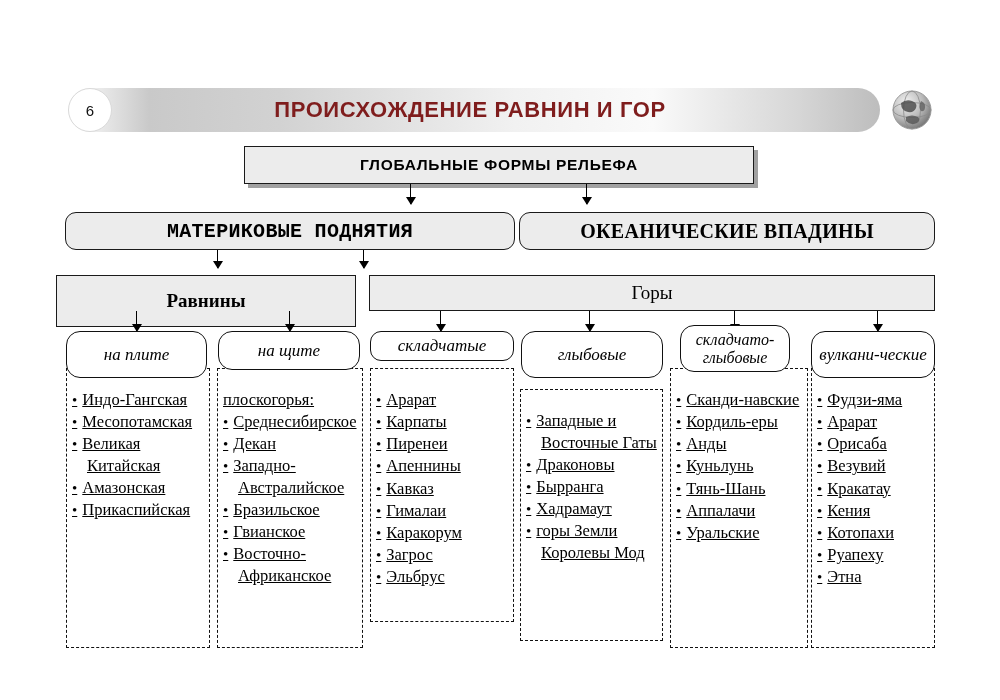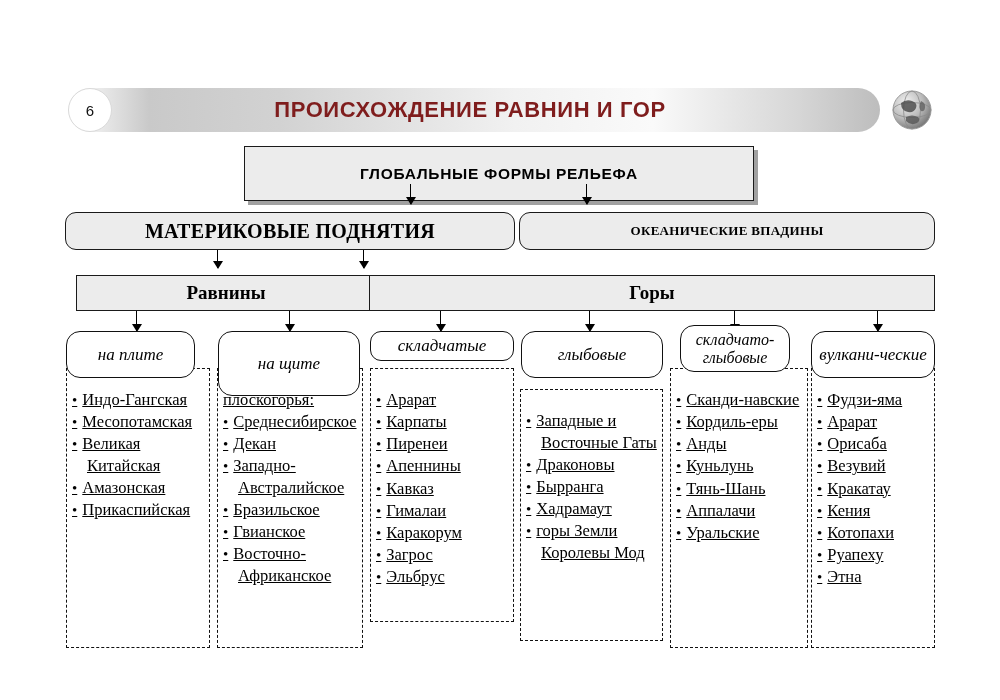--- a/index.html
+++ b/index.html
@@ -85,51 +85,51 @@
   }
   .node.shadowed {
     box-shadow: 4px 4px 0 0 rgba(130,130,130,0.75);
   }
   .node.rounded {
     border-radius: 11px;
   }
   .node-label { display: block; }
 
   #node-global {
-    left: 244px; top: 146px; width: 510px; height: 55px;
+    left: 244px; top: 146px; width: 510px; height: 38px;
     font-family: "Liberation Sans", sans-serif;
     font-weight: bold;
     font-size: 15.5px;
     letter-spacing: 0.7px;
   }
   #node-continental {
     left: 65px; top: 212px; width: 450px; height: 38px;
-    font-family: Liberation Serif, serif;
+    font-family: Liberation Mono, monospace;
     font-weight: bold;
     font-size: 20px;
     letter-spacing: 0.3px;
   }
   #node-oceanic {
     left: 519px; top: 212px; width: 416px; height: 38px;
     font-family: "Liberation Serif", serif;
     font-weight: bold;
-    font-size: 13px;
+    font-size: 20px;
     letter-spacing: 0.3px;
   }
   #node-plains {
-    left: 76px; top: 275px; width: 300px; height: 36px;
+    left: 56px; top: 275px; width: 300px; height: 52px;
     font-family: "Liberation Serif", serif;
     font-weight: bold;
     font-size: 19px;
     text-align: center;
   }
   #node-mountains {
     left: 369px; top: 275px; width: 566px; height: 36px;
     font-family: "Liberation Serif", serif;
-    font-weight: bold;
+    font-weight: normal;
     font-size: 19px;
   }
 
   
   .arrow {
     position: absolute;
     width: 0;
     border-left: 1.4px solid #000;
   }
   .arrow::after {
@@ -257,38 +257,38 @@
   <div class="leaf-col">
     <div class="leaf-list" style="left:66px; top:368px; width:144px; height:280px;">
       <ul>
         <li><span class="bullet">•</span><span>Индо-Гангская</span></li>
         <li><span class="bullet">•</span><span>Месопотамская</span></li>
         <li><span class="bullet">•</span><span>Великая Китайская</span></li>
         <li><span class="bullet">•</span><span>Амазонская</span></li>
         <li><span class="bullet">•</span><span>Прикаспийская</span></li>
       </ul>
     </div>
-    <div class="leaf-pill" style="left:66px; top:331px; width:129px; height:47px;">
+    <div class="leaf-pill" style="left:66px; top:331px; width:141px; height:47px;">
       <span>на плите</span>
     </div>
   </div>
 
   <div class="leaf-col">
     <div class="leaf-list" style="left:217px; top:368px; width:146px; height:280px;">
       <ul>
         <li class="plain"><span>плоскогорья:</span></li>
         <li><span class="bullet">•</span><span>Среднесибирское</span></li>
         <li><span class="bullet">•</span><span>Декан</span></li>
         <li><span class="bullet">•</span><span>Западно-Австралийское</span></li>
         <li><span class="bullet">•</span><span>Бразильское</span></li>
         <li><span class="bullet">•</span><span>Гвианское</span></li>
         <li><span class="bullet">•</span><span>Восточно-Африканское</span></li>
       </ul>
     </div>
-    <div class="leaf-pill" style="left:218px; top:331px; width:142px; height:65px;">
+    <div class="leaf-pill" style="left:218px; top:331px; width:142px; height:39px;">
       <span>на щите</span>
     </div>
   </div>
 
   <div class="leaf-col">
     <div class="leaf-list" style="left:370px; top:368px; width:144px; height:254px;">
       <ul>
         <li><span class="bullet">•</span><span>Арарат</span></li>
         <li><span class="bullet">•</span><span>Карпаты</span></li>
         <li><span class="bullet">•</span><span>Пиренеи</span></li>

